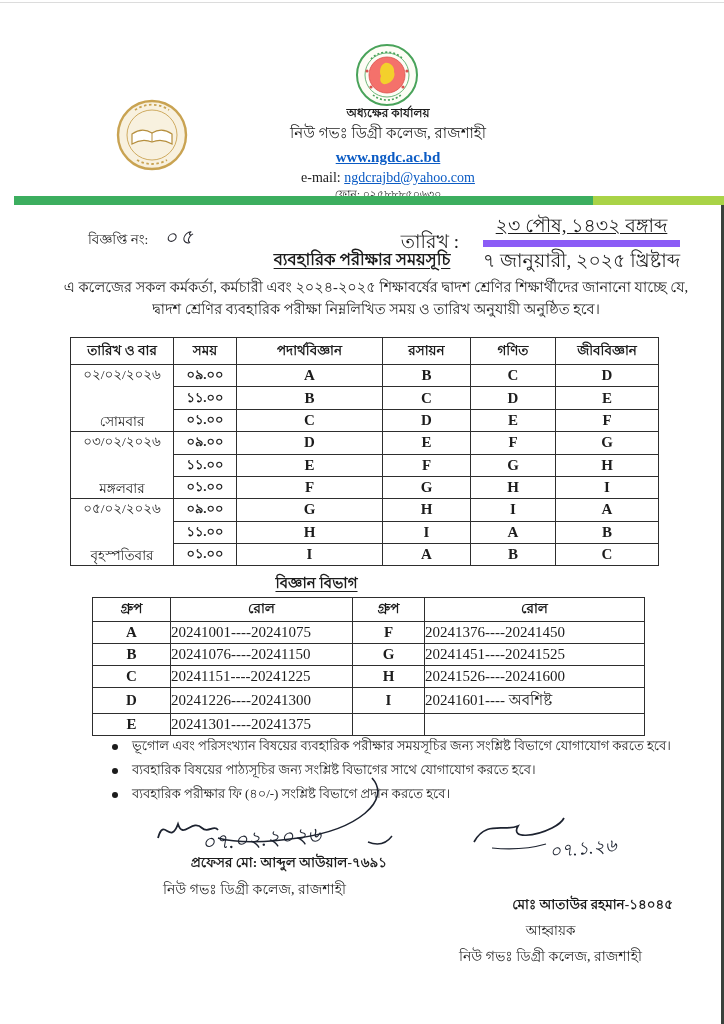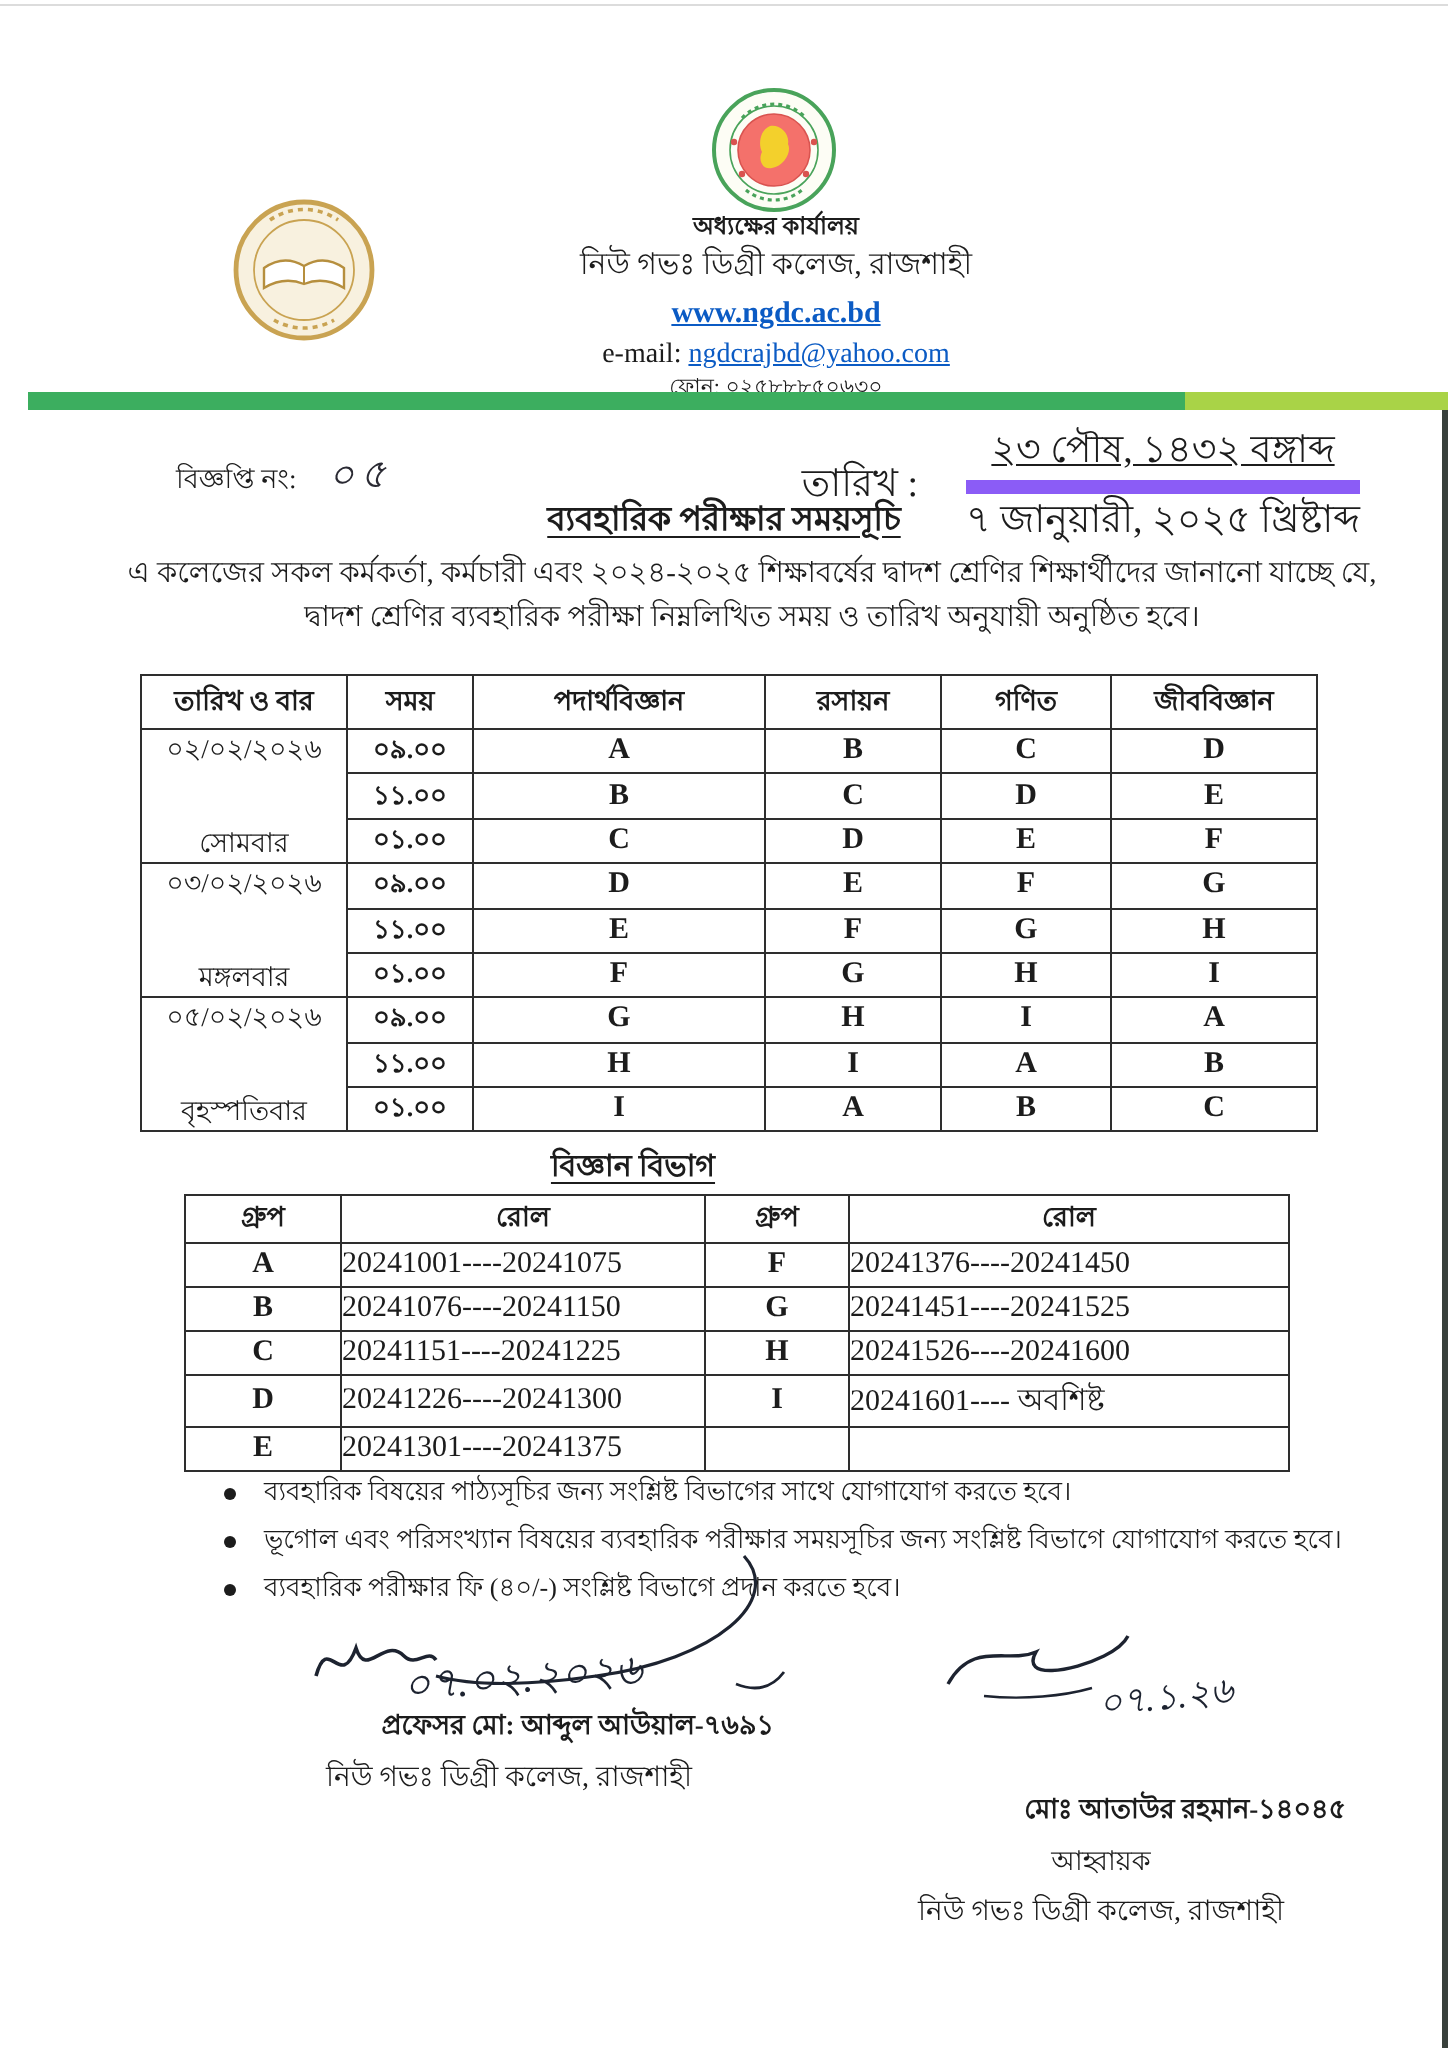--- a/index.html
+++ b/index.html
@@ -282,25 +282,25 @@
         <td class="roll-cell">20241301----20241375</td>
         <td class="grp-cell"></td>
         <td class="roll-cell"></td>
       </tr>
     </tbody>
   </table>
 
   <ul class="notes-list">
     <li>
         <span class="bullet-dot"></span>
-        <span>ব্যবহারিক বিষয়ের পাঠ্যসূচির জন্য সংশ্লিষ্ট বিভাগের সাথে যোগাযোগ করতে হবে।</span>
+        <span>ভূগোল এবং পরিসংখ্যান বিষয়ের ব্যবহারিক পরীক্ষার সময়সূচির জন্য সংশ্লিষ্ট বিভাগে যোগাযোগ করতে হবে।</span>
       </li>
     <li>
         <span class="bullet-dot"></span>
-        <span>ভূগোল এবং পরিসংখ্যান বিষয়ের ব্যবহারিক পরীক্ষার সময়সূচির জন্য সংশ্লিষ্ট বিভাগে যোগাযোগ করতে হবে।</span>
+        <span>ব্যবহারিক বিষয়ের পাঠ্যসূচির জন্য সংশ্লিষ্ট বিভাগের সাথে যোগাযোগ করতে হবে।</span>
       </li>
     <li>
         <span class="bullet-dot"></span>
         <span>ব্যবহারিক পরীক্ষার ফি (৪০/-) সংশ্লিষ্ট বিভাগে প্রদান করতে হবে।</span>
       </li>
   </ul>
 
   <svg class="sig-svg sig-left-svg" width="270" height="86" viewBox="0 0 270 86">
     <path d="M232 6 C252 28 218 58 158 66 C130 70 100 72 78 66" fill="none" stroke="#1d2330" stroke-width="1.6"></path>
     <path d="M18 66 c6 -22 12 8 20 -14 c5 16 14 -6 24 4 c6 6 12 -4 16 2" fill="none" stroke="#1d2330" stroke-width="1.8"></path>

